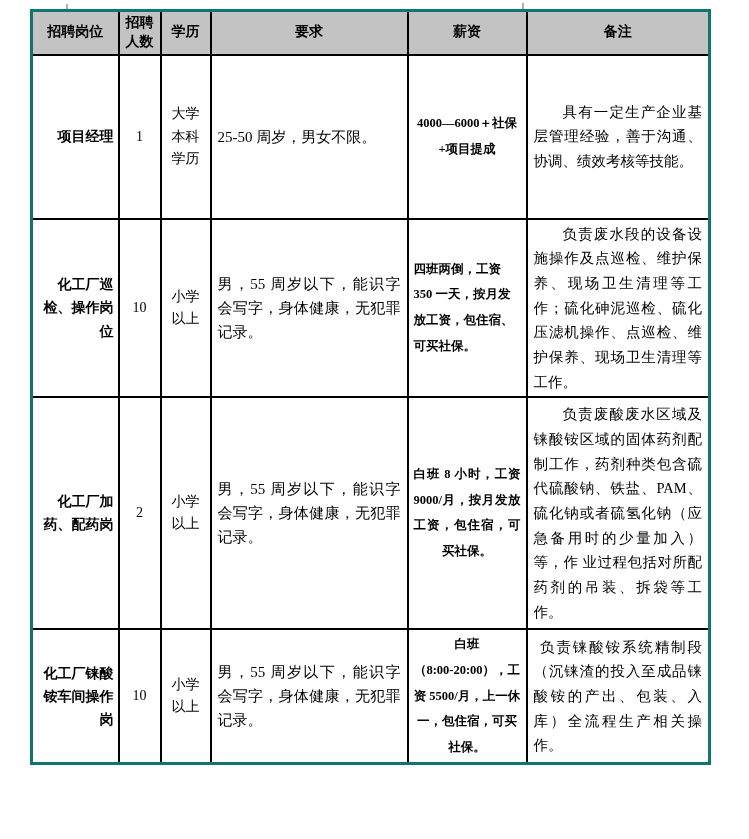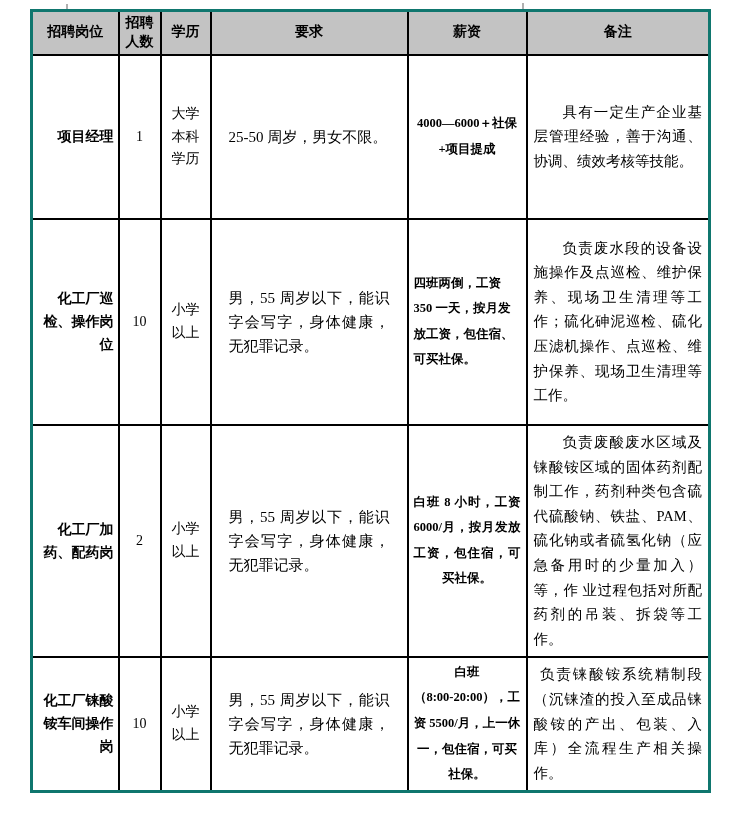--- a/index.html
+++ b/index.html
@@ -35,21 +35,21 @@
     background: #c3c3c3;
     height: 43px;
     font-size: 14px;
     font-weight: bold;
     text-align: center;
     line-height: 1.35;
     padding: 2px 2px;
   }
   
   tr.r1 td { height: 164px; }
-  tr.r2 td { height: 206px; }
+  tr.r2 td { height: 178px; }
   tr.r3 td { height: 232px; }
   tr.r4 td { height: 130px; }
 
   td.pos {
     font-weight: bold;
     font-size: 14px;
     text-align: right;
     line-height: 1.65;
     padding: 2px 4px;
   }
@@ -61,21 +61,21 @@
   td.edu {
     font-size: 14px;
     text-align: center;
     line-height: 1.6;
     padding: 10px 6px;
   }
   td.req {
     font-size: 15px;
     text-align: justify;
     line-height: 1.6;
-    padding: 2px 17px;
+    padding: 2px 6px;
   }
   td.sal {
     font-weight: bold;
     font-size: 12.5px;
     line-height: 2.05;
     white-space: pre-line;
     padding: 2px 5px;
   }
   .sal-center { text-align: center; }
   .sal-left   { text-align: left; }
@@ -131,21 +131,21 @@
         <td class="edu">小学以上</td>
         <td class="req">男，55 周岁以下，能识字会写字，身体健康，无犯罪记录。</td>
         <td class="sal sal-left">四班两倒，工资 350 一天，按月发放工资，包住宿、可买社保。</td>
         <td class="note">负责废水段的设备设施操作及点巡检、维护保养、现场卫生清理等工作；硫化砷泥巡检、硫化压滤机操作、点巡检、维护保养、现场卫生清理等工作。</td>
       </tr>
       <tr class="r3">
         <td class="pos">化工厂加药、配药岗</td>
         <td class="cnt">2</td>
         <td class="edu">小学以上</td>
         <td class="req">男，55 周岁以下，能识字会写字，身体健康，无犯罪记录。</td>
-        <td class="sal sal-just">白班 8 小时，工资 6000/月，按月发放工资，包住宿，可买社保。</td>
+        <td class="sal sal-just">白班 8 小时，工资 9000/月，按月发放工资，包住宿，可买社保。</td>
         <td class="note">负责废酸废水区域及铼酸铵区域的固体药剂配制工作，药剂种类包含硫 代硫酸钠、铁盐、PAM、硫化钠或者硫氢化钠（应急备用时的少量加入）等，作 业过程包括对所配药剂的吊装、拆袋等工作。</td>
       </tr>
       <tr class="r4">
         <td class="pos">化工厂铼酸铵车间操作岗</td>
         <td class="cnt">10</td>
         <td class="edu">小学以上</td>
         <td class="req">男，55 周岁以下，能识字会写字，身体健康，无犯罪记录。</td>
         <td class="sal sal-center">白班
 （8:00-20:00），工资 5500/月，上一休一，包住宿，可买社保。</td>
         <td class="note">负责铼酸铵系统精制段（沉铼渣的投入至成品铼酸铵的产出、包装、入库）全流程生产相关操作。</td>

